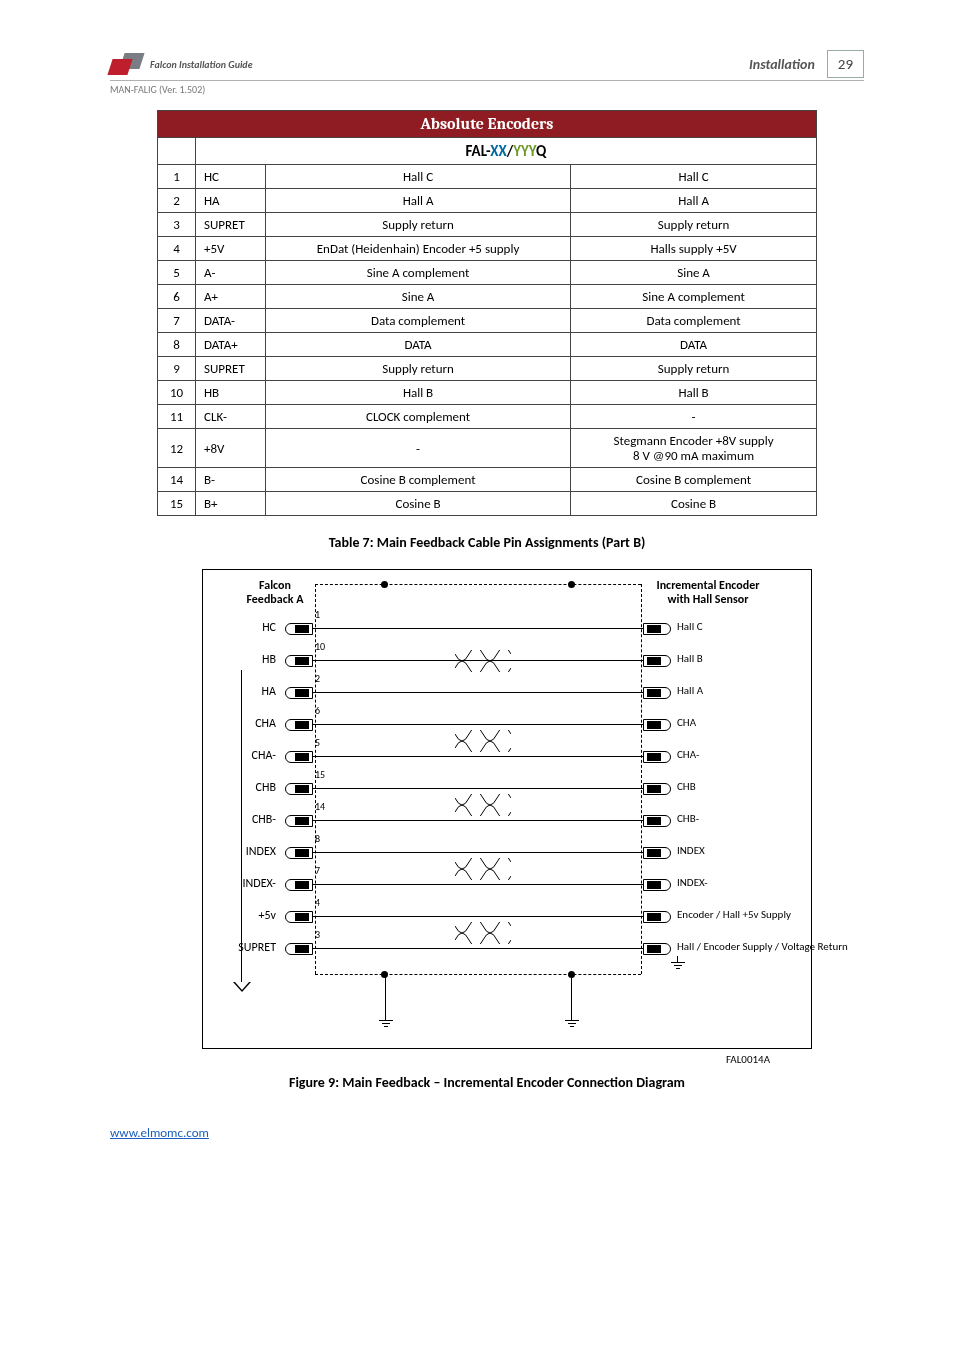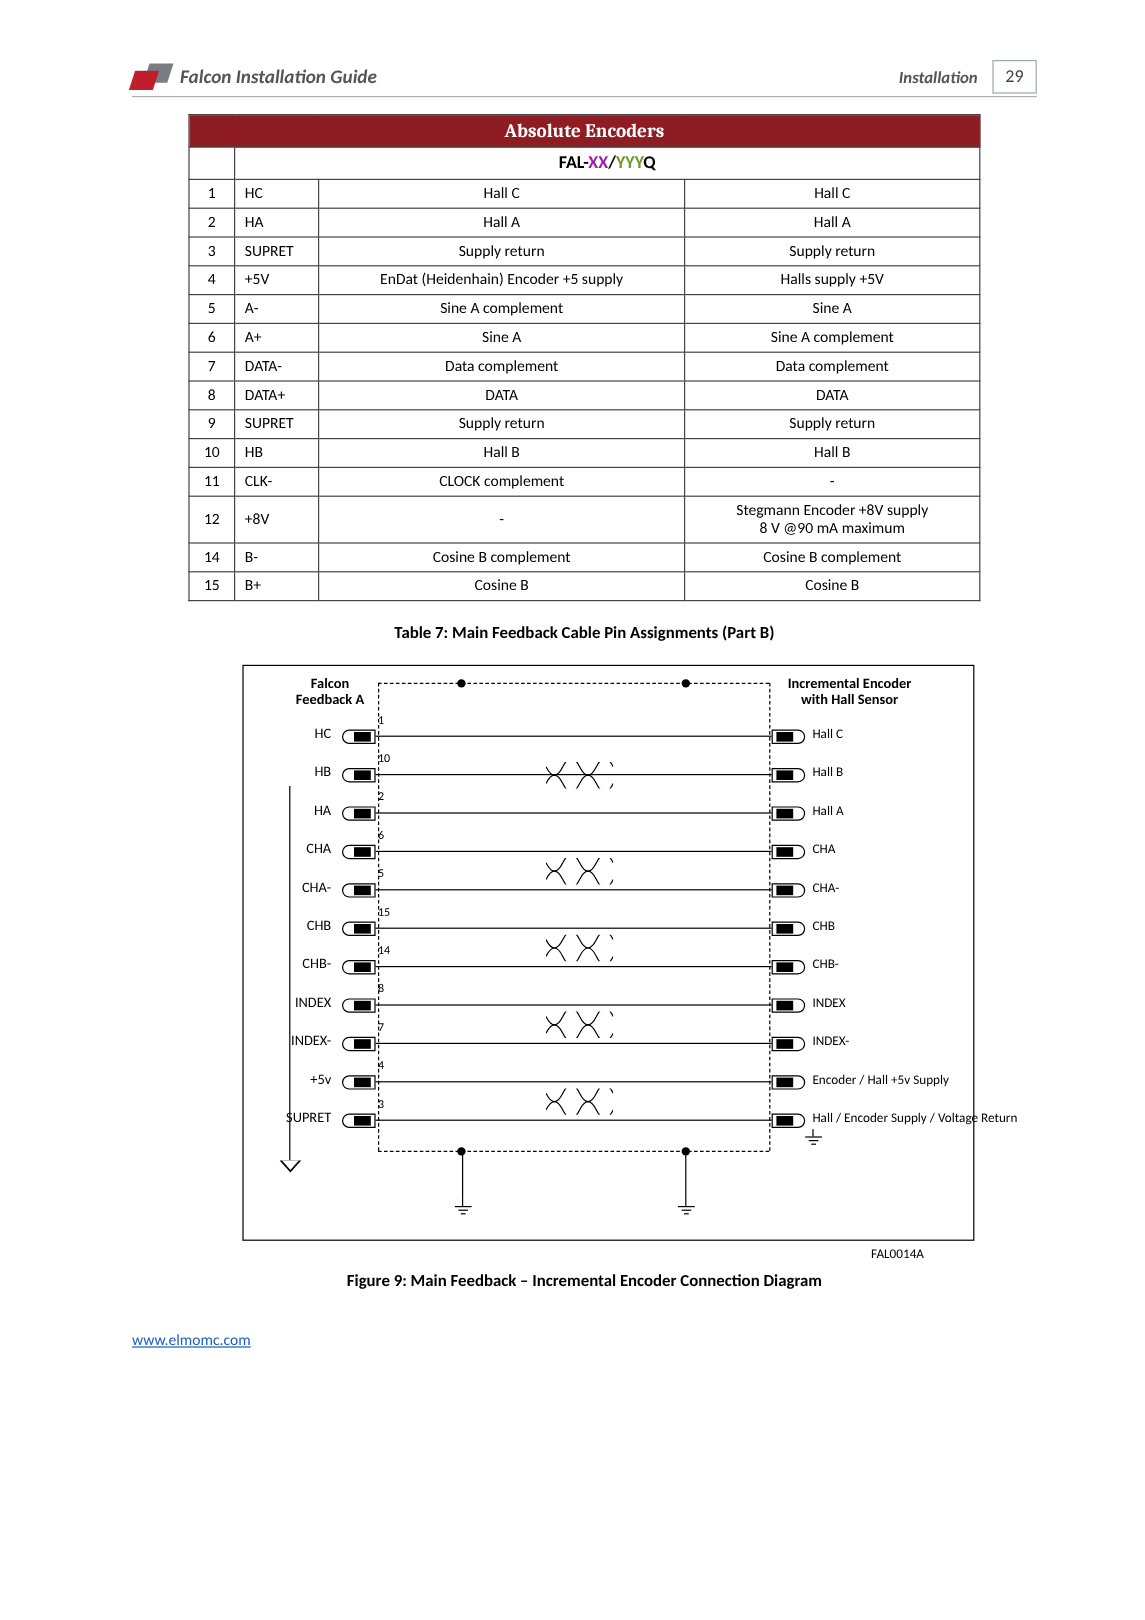--- a/index.html
+++ b/index.html
@@ -26,21 +26,21 @@
     width: 32px; height: 22px; position: relative;
   }
   .logo-red {
     position: absolute; left: 0; bottom: 0; width: 20px; height: 16px;
     background: #bf1e2d; transform: skewX(-18deg);
   }
   .logo-gray {
     position: absolute; right: 0; top: 0; width: 20px; height: 16px;
     background: #7a7e84; transform: skewX(-18deg);
   }
-  .guide-title { font-style: italic; font-weight: bold; font-size: 16px; color: #555; }
+  .guide-title { font-style: italic; font-weight: bold; font-size: 10px; color: #555; }
   .header-right { display: flex; align-items: center; gap: 12px; }
   .section-name { font-style: italic; font-weight: bold; font-size: 14px; color: #555; }
   .page-no {
     border: 1px solid #9aa; padding: 4px 10px; font-size: 15px; color: #444;
   }
   .subheader { font-size: 10px; color: #777; margin-top: 2px; }
 
   table.pins {
     border-collapse: collapse;
     width: 660px;
@@ -51,21 +51,21 @@
     border: 1px solid #444;
     padding: 4px 8px;
     vertical-align: middle;
   }
   .title-band {
     background: #8e1c22; color: #fff; text-align: center;
     font-family: Cambria, Georgia, serif; font-weight: bold; font-size: 16px;
     padding: 6px 0;
   }
   .model-row { text-align: center; font-weight: bold; font-size: 15px; padding: 6px 0; }
-  .model-xx { color: #a21caf; }
+  .model-xx { color: #0369a1; }
   .model-yyy { color: #6e9a2a; }
   .head-cell {
     background: #d7d5c9; font-family: Cambria, Georgia, serif; font-weight: bold;
     text-align: center; font-size: 15px;
   }
   .head-cell.left { text-align: left; }
   .pin-col { width: 38px; text-align: center; }
   .sig-col { width: 70px; text-align: left; }
   .mid-col, .right-col { text-align: center; }
   .caption {
@@ -131,20 +131,21 @@
       <div class="logo-gray"></div>
           <div class="logo-red"></div>
     </div>
     <span class="guide-title">Falcon Installation Guide</span>
   </div>
   <div class="header-right">
     <span class="section-name">Installation</span>
     <span class="page-no">29</span>
   </div>
 </div>
+<div class="subheader">MAN-FALIG (Ver. 1.502)</div>
 
 <table class="pins">
   <tbody>
         <tr>
           <td colspan="4" class="title-band">Absolute Encoders</td>
         </tr>
   <tr>
     <td class="head-cell" style="background:#fff;border-right:1px solid #444;"></td>
     <td colspan="3" class="model-row">
       <span>FAL-</span><span class="model-xx">XX</span><span>/</span><span class="model-yyy">YYY</span><span>Q</span>

